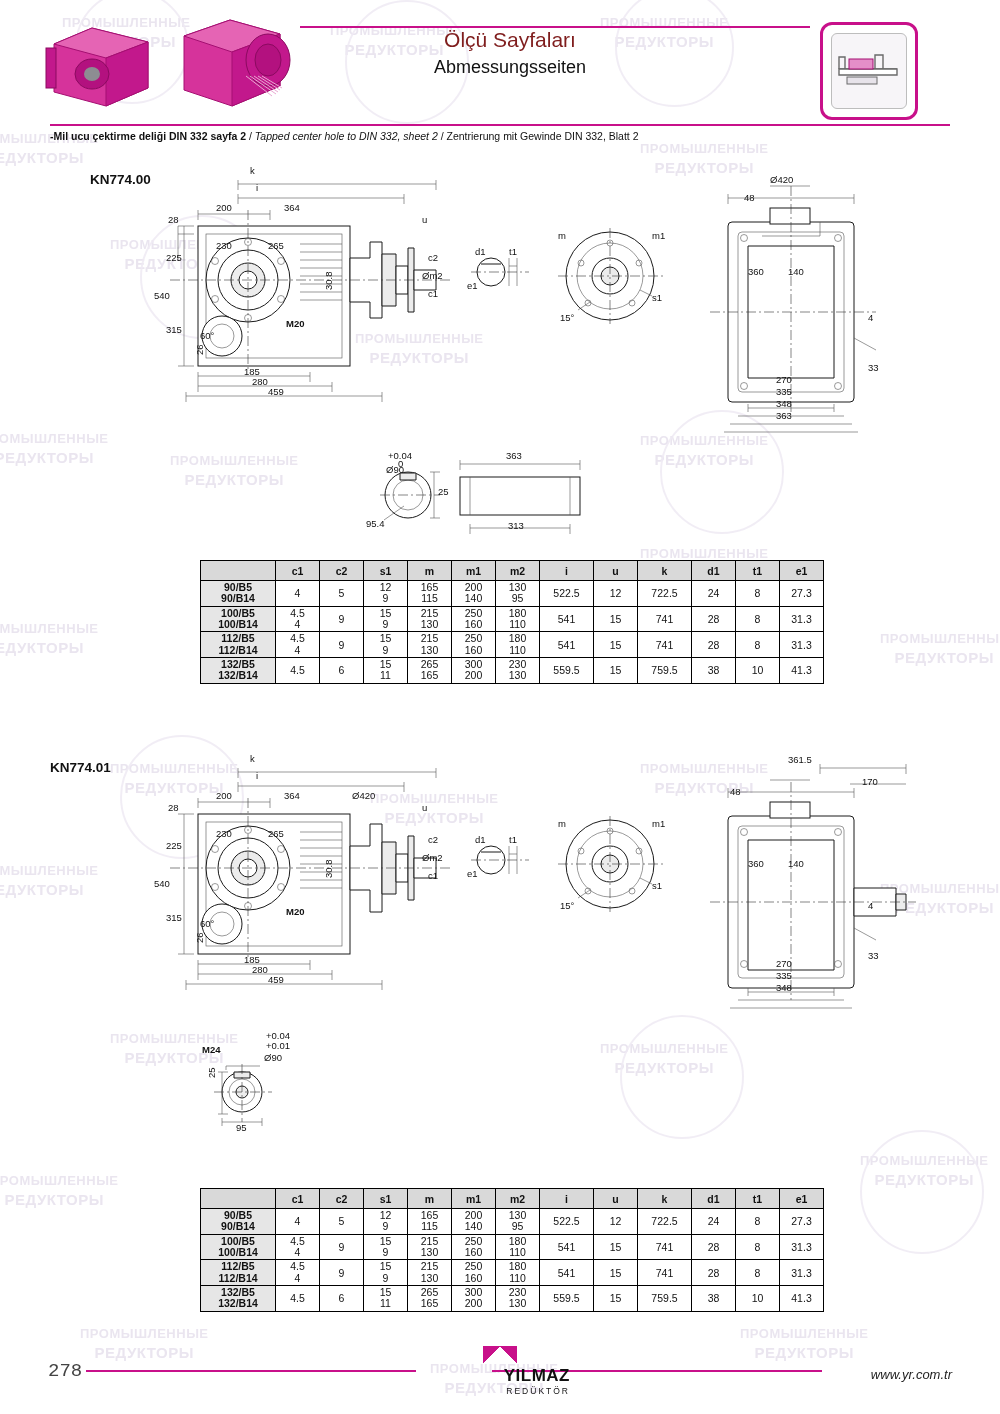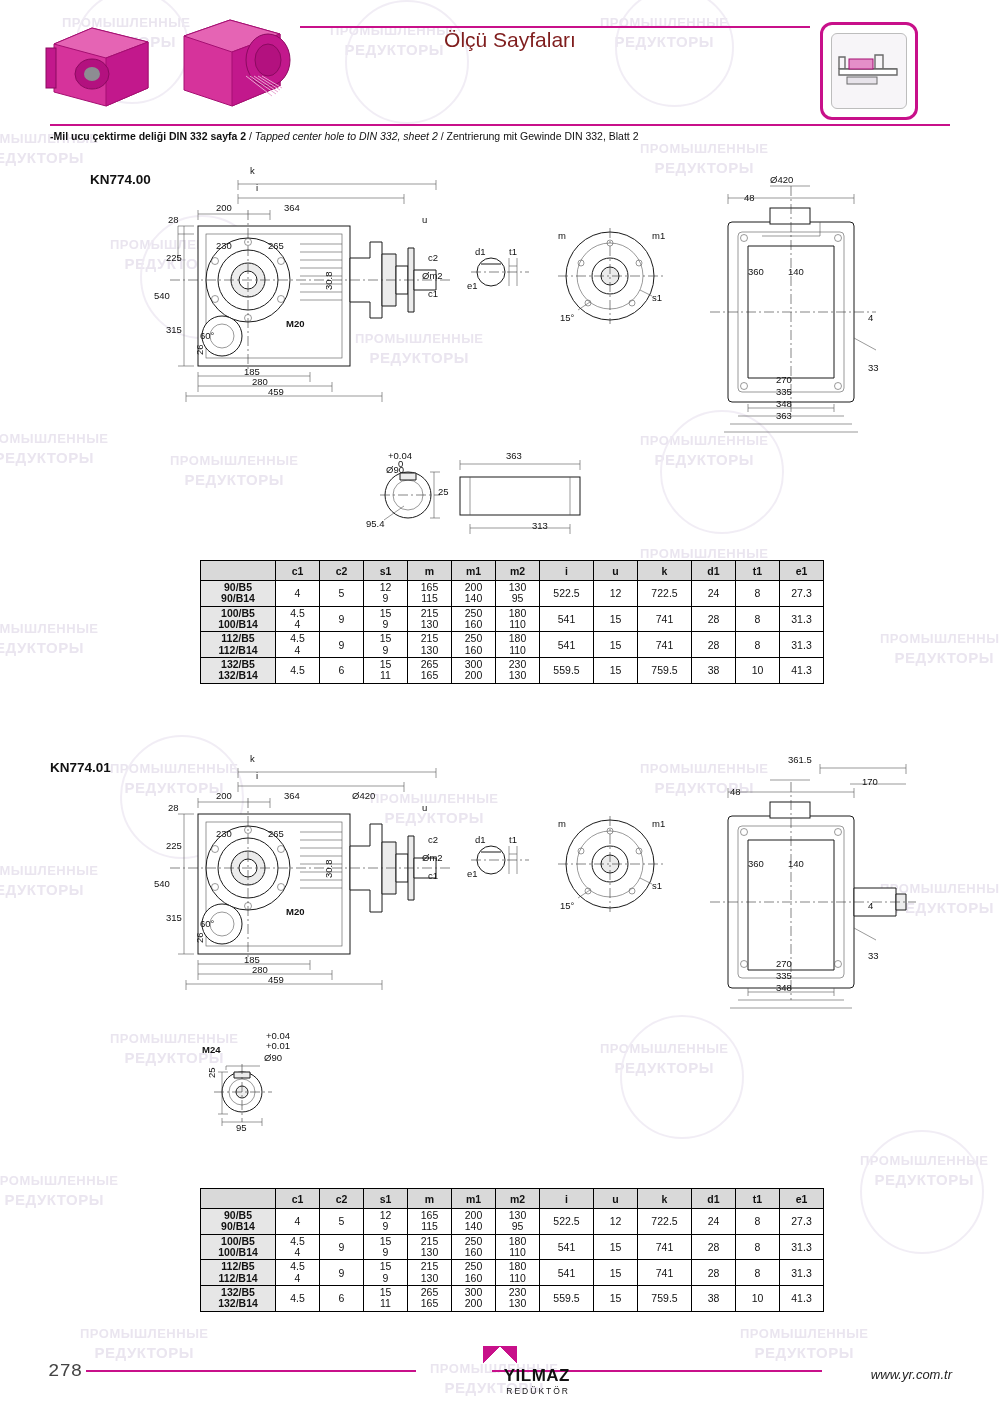--- a/index.html
+++ b/index.html
@@ -225,20 +225,21 @@
             <path d="M82 66 L108 84"></path>
             <path d="M86 66 L110 82"></path>
           <path d="M90 66 L112 80"></path>
             <path d="M94 66 L114 78"></path>
         </g>
       </g>
     </svg>
 
     <div class="hdr-title">
       <div class="t1">Ölçü Sayfaları</div>
+      <div class="t3">Abmessungsseiten</div>
     </div>
 
     <div class="icon-box">
       <div class="inner"></div>
       <svg width="92" height="92" viewBox="0 0 92 92" style="position:absolute;left:0;top:0;">
         <g stroke="#6a6a6a" fill="none" stroke-width="1.4">
           <path d="M16 44 H74"></path>
           <path d="M16 44 L16 32 L22 32 L22 44"></path>
           <path d="M52 44 L52 30 L60 30 L60 44"></path>
           <path d="M16 44 H74 V50 H16 Z" fill="#ffffff"></path>
@@ -452,21 +453,21 @@
           <path d="M210 74 V84"></path>
         <path d="M24 70 L44 56"></path>
       </g>
     </svg>
     <div class="dtxt" style="left:26px;top:14px;">Ø90</div>
     <div class="dtxt" style="left:28px;top:0px;">+0.04</div>
     <div class="dtxt" style="left:38px;top:8px;">0</div>
     <div class="dtxt" style="left:78px;top:36px;">25</div>
     <div class="dtxt" style="left:6px;top:68px;">95.4</div>
     <div class="dtxt" style="left:146px;top:0px;">363</div>
-    <div class="dtxt" style="left:148px;top:70px;margin-left:24px;">313</div>
+    <div class="dtxt" style="left:148px;top:70px;">313</div>
   </div>
 
   <table class="dim" style="left:200px;top:560px;">
     <colgroup>
         <col class="c-lbl">
         <col class="c-n">
         <col class="c-n">
         <col class="c-n">
         <col class="c-n">
         <col class="c-n">

